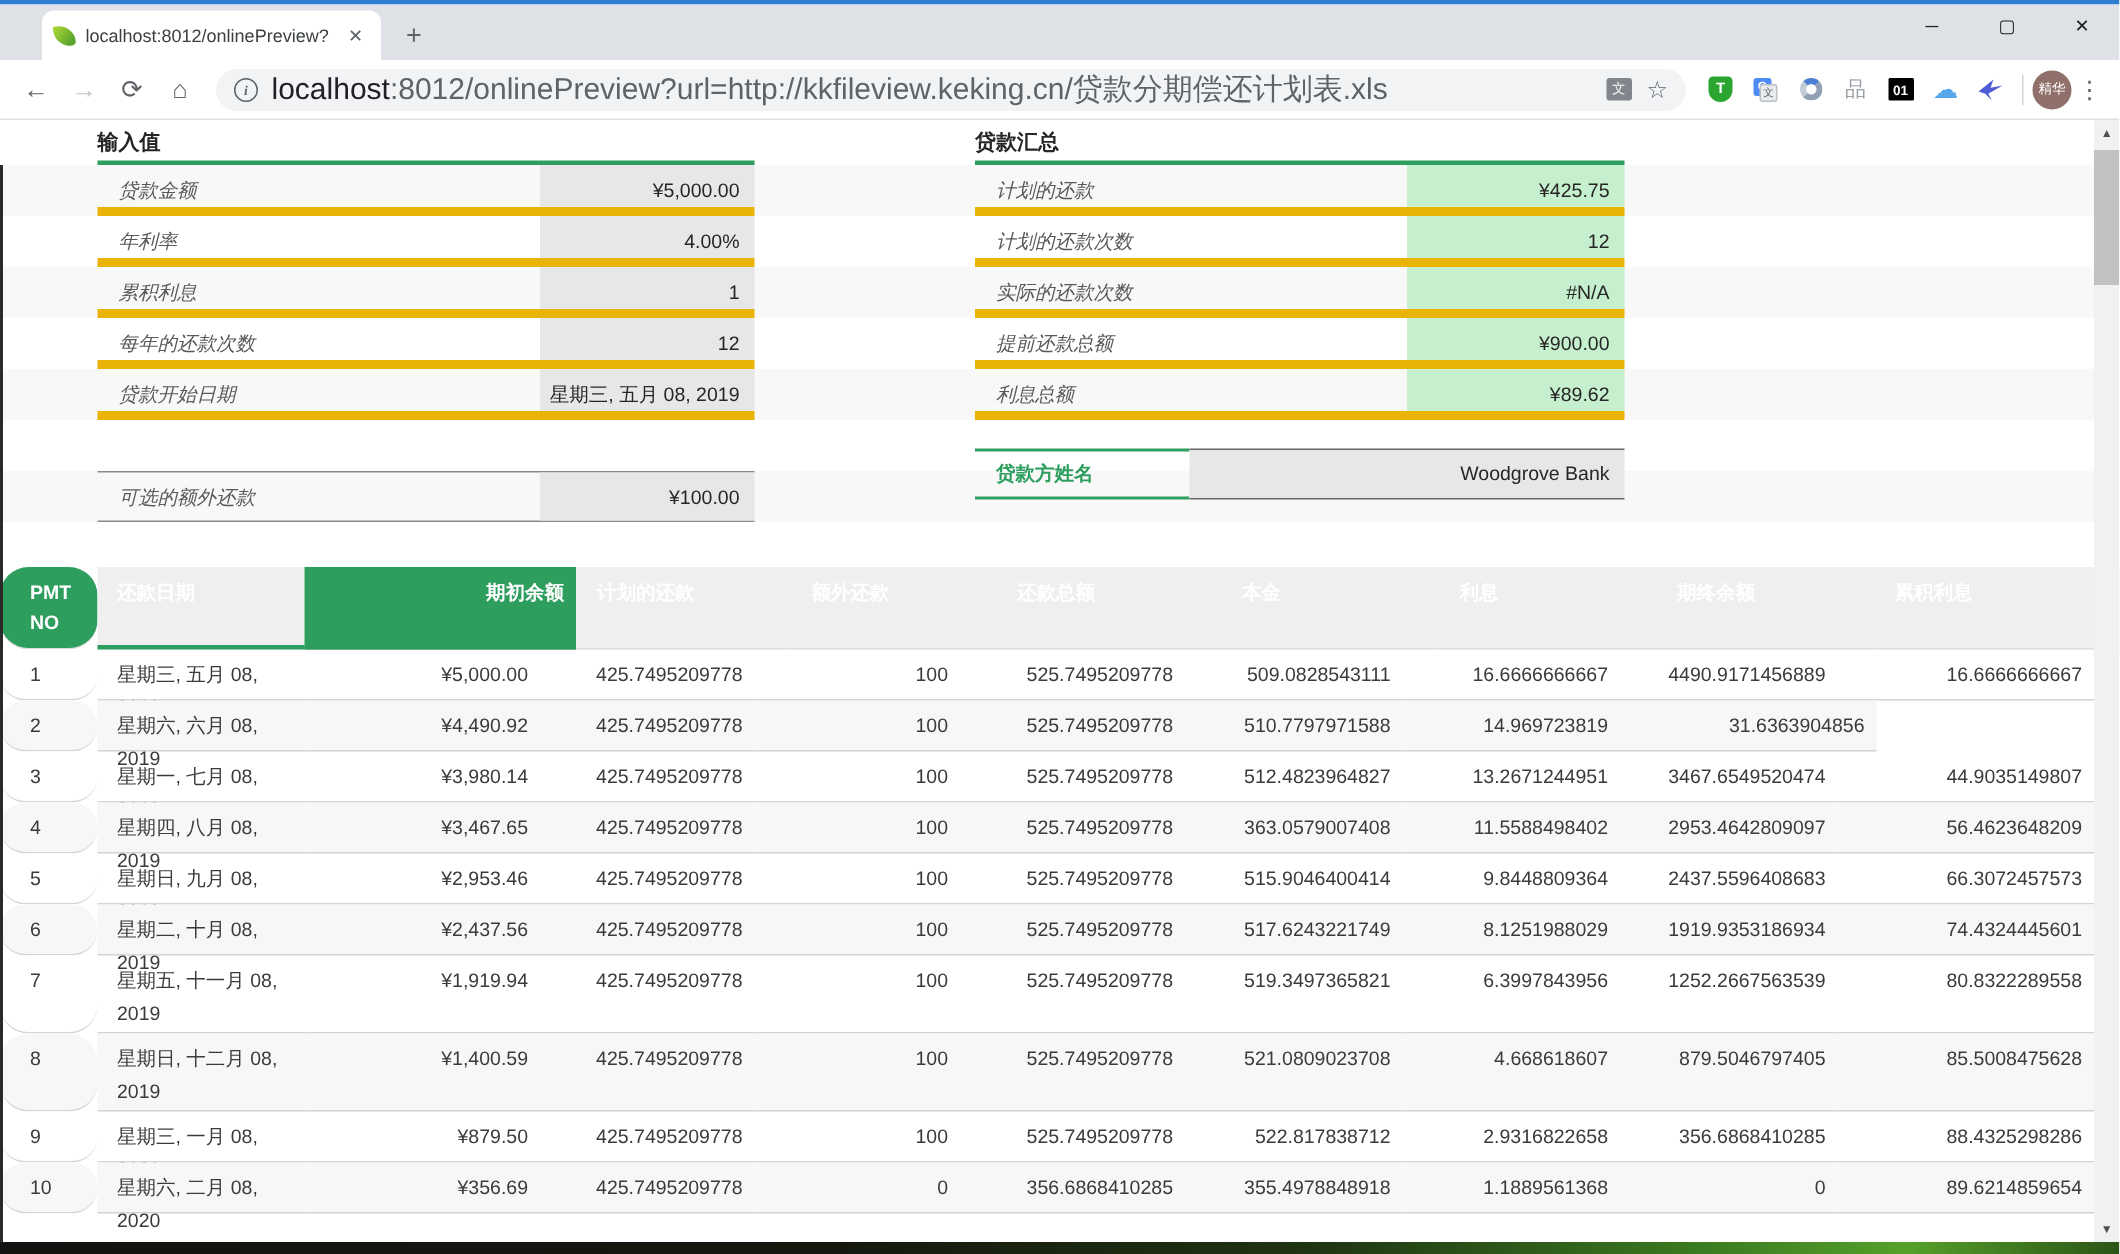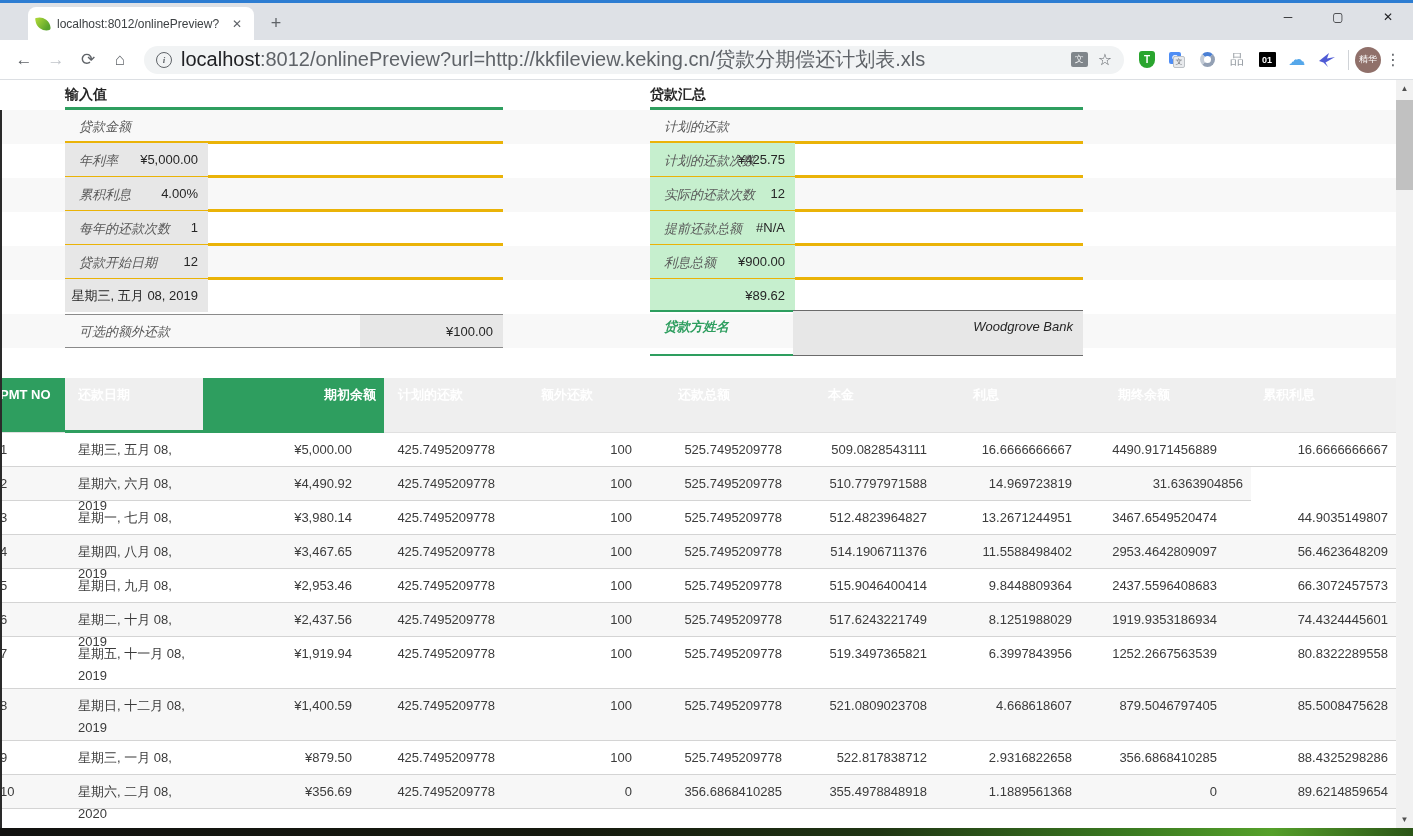--- a/index.html
+++ b/index.html
@@ -59,52 +59,52 @@
   .menu-dots{font-size:16px;color:#5f6368;width:24px;text-align:center;flex:0 0 auto;}
 
   
   .content{position:relative;height:756px;background:#fff;overflow:hidden;}
   .bg-stripe{position:absolute;left:0;width:1396px;height:34px;background:#f8f8f8;z-index:0;}
   .left-line{position:absolute;left:0;top:30px;width:2px;height:718px;background:#2a2a2a;z-index:3;}
 
   .mini{position:absolute;top:2px;z-index:2;}
   .mini-title{height:24px;font-size:14px;font-weight:bold;color:#262626;line-height:24px;}
   .green-rule{height:3px;background:#2e9e5f;margin-top:1px;}
-  .mini-row{display:flex;height:34px;box-sizing:border-box;border-bottom:3px solid #eab308;flex-direction:column;}
+  .mini-row{display:flex;height:34px;box-sizing:border-box;border-bottom:6px solid #eab308;}
   .mini-label{padding-left:14px;font-style:italic;color:#595959;font-size:13px;line-height:33px;box-sizing:border-box;}
   .mini-value{font-size:13px;color:#262626;line-height:33px;text-align:right;padding-right:10px;box-sizing:border-box;}
   .grey{background:#e7e7e7;}
   .green{background:#c6efce;}
 
   .extra-row{position:absolute;left:65px;top:234px;width:438px;height:34px;display:flex;z-index:2;
        border-top:1px solid #8a8a8a;border-bottom:1px solid #8a8a8a;box-sizing:border-box;}
   .extra-row .mini-label{width:295px;}
   .extra-row .mini-value{width:143px;}
 
-  .lender-row{position:absolute;left:650px;top:230px;width:433px;height:46px;display:flex;z-index:2;font-style:italic;}
+  .lender-row{position:absolute;left:650px;top:219px;width:433px;height:34px;display:flex;z-index:2;}
   .lender-label{width:143px;box-sizing:border-box;border-top:2px solid #2e9e5f;border-bottom:2px solid #2e9e5f;
        color:#2e9e5f;font-weight:bold;font-size:13px;padding-left:14px;line-height:29px;}
   .lender-value{width:290px;box-sizing:border-box;background:#e7e7e7;border-top:1px solid #6b6b6b;
        border-bottom:1px solid #6b6b6b;text-align:right;padding-right:10px;font-size:13px;color:#262626;line-height:31px;}
 
   
   .big-table{position:absolute;left:0;top:298px;width:1396px;z-index:1;}
   .trow{display:flex;}
   .cell{box-sizing:border-box;flex:0 0 auto;font-size:13px;}
   .thead .cell{height:55px;background:#efefef;color:#fff;font-weight:bold;padding-top:7px;
        line-height:20px;border-bottom:1px solid #e0e0e0;}
   .thead .cell.gcell{background:#2e9e5f;}
   .thead .cell.gborder{border-bottom:3px solid #2e9e5f;}
   .tbody .cell{padding-top:6px;line-height:22px;color:#3b3b3b;border-bottom:1px solid #d4d4d4;}
   .tbody .trow{height:34px;}
   .tbody .trow.tall{height:52px;}
   .tbody .trow.stripe .cell{background:#f7f7f7;}
   .al-l{text-align:left;padding-left:14px;}
   .al-r{text-align:right;padding-right:8px;}
-  .pad-s{padding-left:0;}
+  .pad-s{padding-left:20px;border-radius:19px;}
   .pad-d{padding-left:13px;}
 
   
   .scrollbar{position:absolute;right:0;top:0;width:17px;height:748px;background:#f1f1f1;z-index:5;}
   .sb-btn{position:absolute;left:0;width:17px;height:17px;display:flex;align-items:center;
        justify-content:center;font-size:8px;color:#505050;}
   .sb-up{top:0;}
   .sb-down{bottom:0;}
   .sb-thumb{position:absolute;left:0;top:20px;width:17px;height:90px;background:#c1c1c1;}
 
@@ -295,21 +295,21 @@
             <div class="cell al-r" style="width: 145px;">3467.6549520474</div>
             <div class="cell al-r" style="width: 171px;">44.9035149807</div>
           </div>
           <div class="trow stripe">
             <div class="cell pad-s" style="width: 65px;">4</div>
             <div class="cell pad-d" style="width: 138px;">星期四, 八月 08, 2019</div>
             <div class="cell al-r" style="width: 157px;">¥3,467.65</div>
             <div class="cell al-r" style="width: 143px;">425.7495209778</div>
             <div class="cell al-r" style="width: 137px;">100</div>
             <div class="cell al-r" style="width: 150px;">525.7495209778</div>
-            <div class="cell al-r" style="width: 145px;">514.1906711376</div>
+            <div class="cell al-r" style="width: 145px;">363.0579007408</div>
             <div class="cell al-r" style="width: 145px;">11.5588498402</div>
             <div class="cell al-r" style="width: 145px;">2953.4642809097</div>
             <div class="cell al-r" style="width: 171px;">56.4623648209</div>
           </div>
           <div class="trow">
             <div class="cell pad-s" style="width: 65px;">5</div>
             <div class="cell pad-d" style="width: 138px;">星期日, 九月 08, 2019</div>
             <div class="cell al-r" style="width: 157px;">¥2,953.46</div>
             <div class="cell al-r" style="width: 143px;">425.7495209778</div>
             <div class="cell al-r" style="width: 137px;">100</div>

